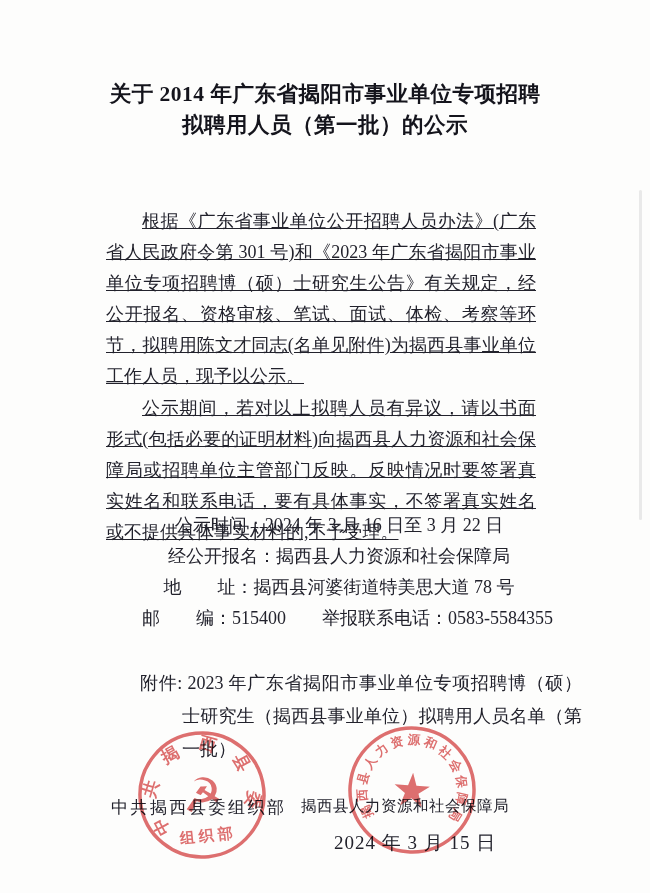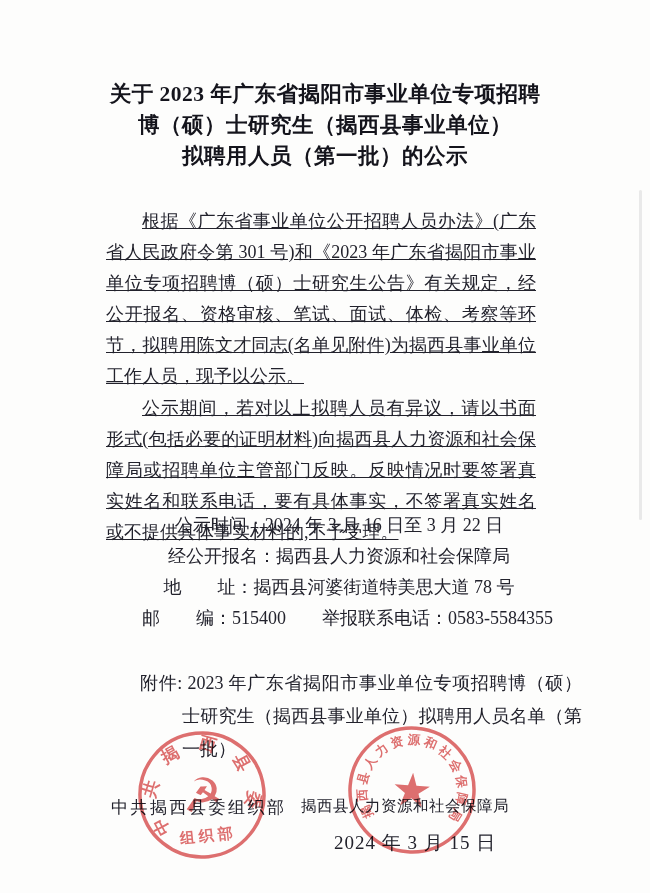--- a/index.html
+++ b/index.html
@@ -68,22 +68,21 @@
   .seal .bottom-text{font-size:15px;letter-spacing:4px;font-weight:bold;}
 </style>
 </head>
 <body>
 
 <div class="page">
 
   <div class="scan-streak"></div>
 
   <div class="title-block">
-    <div>关于 2023 年广东省揭阳市事业单位专项招聘</div>
-    <div>博（硕）士研究生（揭西县事业单位）</div>
+    <div>关于 2014 年广东省揭阳市事业单位专项招聘</div>
     <div>拟聘用人员（第一批）的公示</div>
   </div>
 
   <div class="body-col paragraphs">
     <p>根据《广东省事业单位公开招聘人员办法》(广东省人民政府令第 301 号)和《2023 年广东省揭阳市事业单位专项招聘博（硕）士研究生公告》有关规定，经公开报名、资格审核、笔试、面试、体检、考察等环节，拟聘用陈文才同志(名单见附件)为揭西县事业单位工作人员，现予以公示。</p>
     <p>公示期间，若对以上拟聘人员有异议，请以书面形式(包括必要的证明材料)向揭西县人力资源和社会保障局或招聘单位主管部门反映。反映情况时要签署真实姓名和联系电话，要有具体事实，不签署真实姓名或不提供具体事实材料的,不予受理。</p>
   </div>
 
   <div class="body-col info-block">
     <div class="info-line">公示时间：2024 年 3 月 16 日至 3 月 22 日</div>

